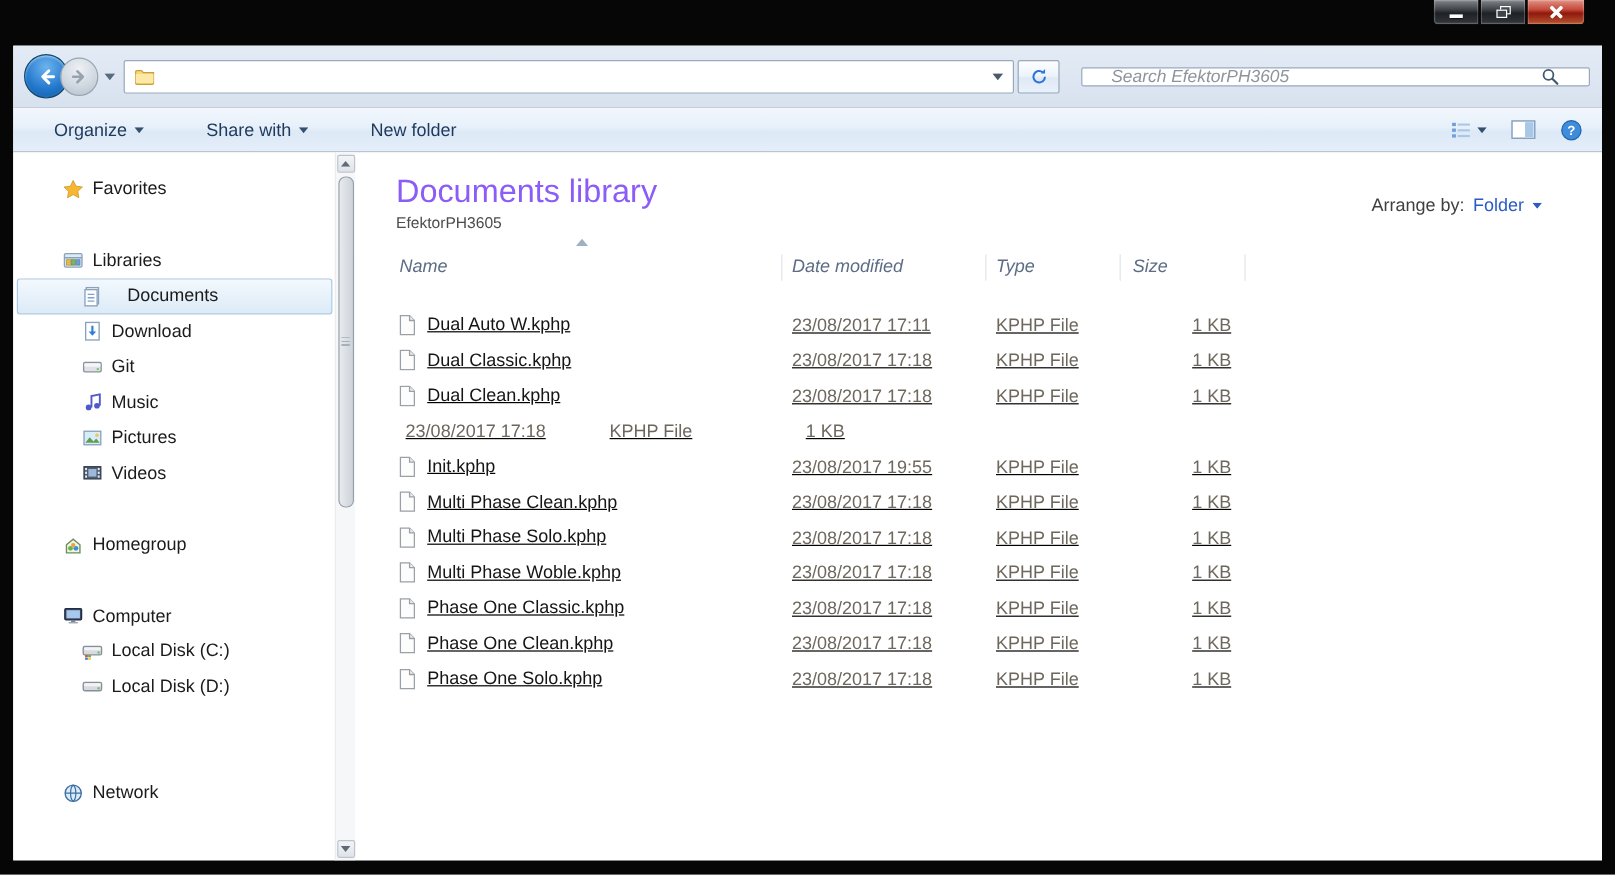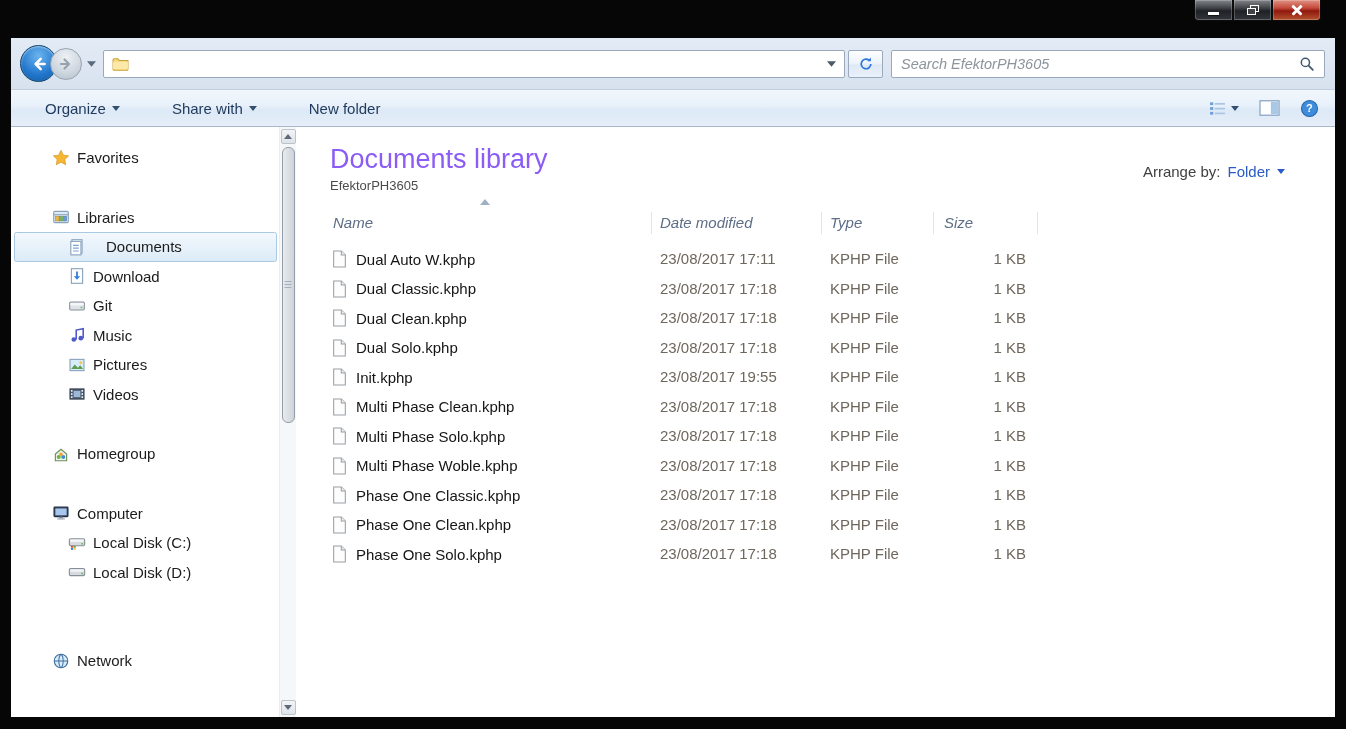--- a/index.html
+++ b/index.html
@@ -43,22 +43,22 @@
   .address-bar .folder { width:17px; height:14px; flex:0 0 17px; }
   .address-input { flex:1; border:0; outline:0; font-size:14px; color:#333; background:transparent;
     font-family:"Liberation Sans","DejaVu Sans",sans-serif; }
   .addr-caret { width:9px; height:6px; color:#4a5a6a; margin:0 4px; cursor:pointer; }
 
   .refresh-btn { width:35px; height:28px; margin-left:3px; display:flex; align-items:center; justify-content:center;
     background:linear-gradient(#fdfeff,#eef4fb 45%,#dfe9f6 55%,#e9f1fa);
     border:1px solid #9aa9bb; border-radius:2px; cursor:pointer; }
   .refresh-btn .icon { width:16px; height:16px; }
 
-  .search-box { flex:1; height:28px; margin-left:8px; background:#fff; border:1px solid #9aa9bb;
-    border-radius:2px; display:flex; align-items:center; padding:0 9px; }
+  .search-box { flex:1; height:16px; margin-left:18px; background:#fff; border:1px solid #9aa9bb;
+    border-radius:2px; display:flex; align-items:center; padding:0 24px; }
   .search-input { flex:1; border:0; outline:0; font-size:14.5px; color:#333;
     font-family:"Liberation Sans","DejaVu Sans",sans-serif; background:transparent; }
   .search-input::placeholder { font-style:italic; color:#8d949c; }
   .search-box .mag { width:16px; height:16px; cursor:pointer; }
 
   
   .toolbar { height:37px; flex:0 0 37px; display:flex; align-items:center; padding:0 16px 0 28px;
     background:linear-gradient(#f2f7fd,#e7f0fa 45%,#dde9f7 55%,#e5eef9);
     border-bottom:1px solid #a9b8c9; color:#1e395b; font-size:15px; }
   .tb-left { display:flex; align-items:flex-end; }
@@ -107,21 +107,21 @@
   .col-headers { margin-top:17px; height:26px; width:713px; display:flex; align-items:center;
     position:relative; font-size:15px; color:#5d6d85;font-style:italic; }
   .col-h { height:22px; line-height:22px; border-right:1px solid #e1e4e9; cursor:pointer; }
   .col0 { width:322px; padding-left:3px; }
   .col1 { width:170px; padding-left:8px; }
   .col2 { width:112px; padding-left:8px; }
   .col3 { width:104px; padding-left:10px; }
   .sort-glyph { position:absolute; left:150px; top:-11px; width:10px; height:6px; }
 
   .file-list { margin-top:14px; }
-  .file-row { display:flex; align-items:flex-start; height:29.5px; font-size:15px; cursor:pointer; }
+  .file-row { display:flex; align-items:flex-end; height:29.5px; font-size:15px; cursor:pointer;text-decoration:underline; }
   .fcell-name { width:322px; display:flex; align-items:center; gap:9px; color:#151515; padding-left:2px; }
   .fcell-name .icon { width:15px; height:18px; flex:0 0 15px; }
   .fcell-date { width:170px; padding-left:8px; color:#6e675d; }
   .fcell-type { width:112px; padding-left:8px; color:#6e675d; }
   .fcell-size { width:104px; padding-right:12px; text-align:right; color:#6e675d; }
 </style>
 </head>
 <body>
 
 <div class="window">
@@ -502,29 +502,20 @@
                     <path d="M8.7 1v3.8h3.8" fill="#eceef0" stroke="#9aa0a6"></path>
                   </svg>
                 </span>
                 <span class="fname">Dual Clean.kphp</span>
               </span>
               <span class="fcell fcell-date">23/08/2017 17:18</span>
               <span class="fcell fcell-type">KPHP File</span>
               <span class="fcell fcell-size">1 KB</span>
             </div>
             <div class="file-row">
-              <span class="fcell fcell-name">
-                <span class="icon">
-                  <svg viewBox="0 0 14 17">
-                    <path d="M1.5 1h7.2L12.5 4.8V16H1.5z" fill="#fdfdfd" stroke="#9aa0a6"></path>
-                    <path d="M8.7 1v3.8h3.8" fill="#eceef0" stroke="#9aa0a6"></path>
-                  </svg>
-                </span>
-                <span class="fname">Dual Solo.kphp</span>
-              </span>
               <span class="fcell fcell-date">23/08/2017 17:18</span>
               <span class="fcell fcell-type">KPHP File</span>
               <span class="fcell fcell-size">1 KB</span>
             </div>
             <div class="file-row">
               <span class="fcell fcell-name">
                 <span class="icon">
                   <svg viewBox="0 0 14 17">
                     <path d="M1.5 1h7.2L12.5 4.8V16H1.5z" fill="#fdfdfd" stroke="#9aa0a6"></path>
                     <path d="M8.7 1v3.8h3.8" fill="#eceef0" stroke="#9aa0a6"></path>

